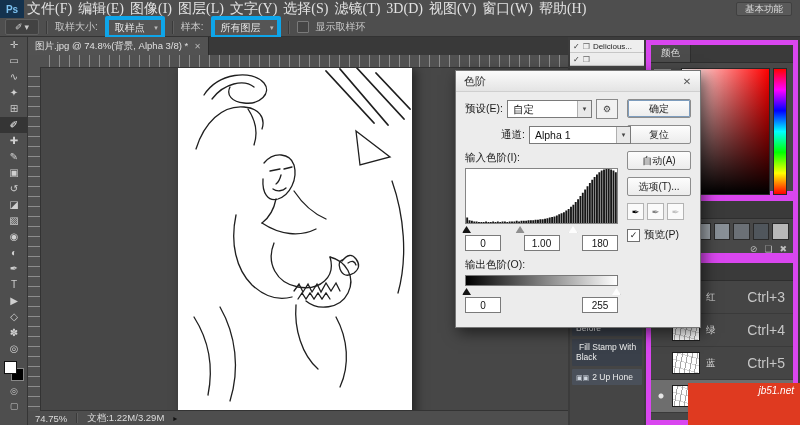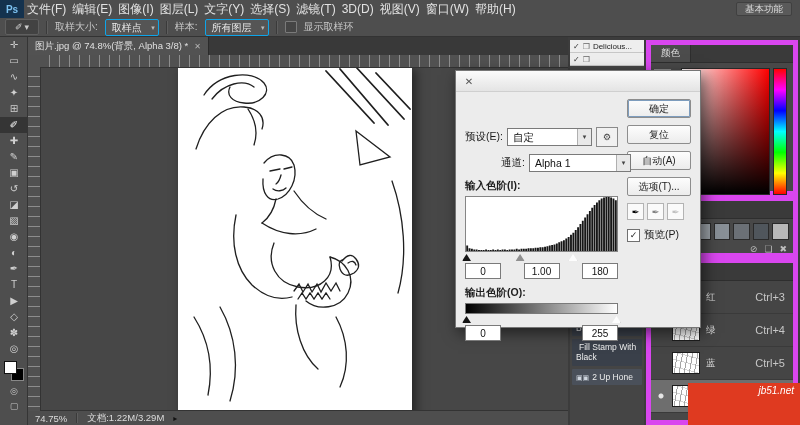--- a/index.html
+++ b/index.html
@@ -4,30 +4,30 @@
 <style>
   html,body{margin:0;padding:0;background:#2b2b2b;}
   #app{position:relative;width:800px;height:425px;overflow:hidden;background:#bef264;
        font-family:"Liberation Sans","DejaVu Sans",sans-serif;color:#ddd;-webkit-font-smoothing:antialiased;}
   
   .menubar{position:absolute;left:0;top:0;width:800px;height:18px;background:#4e4e4e;
            border-bottom:1px solid #383838;display:flex;align-items:stretch;}
   .pslogo{width:24px;background:#14324e;color:#7cc1f0;font-weight:bold;font-size:10px;
           display:flex;align-items:center;justify-content:center;}
   .menus{display:flex;}
-  .mitem{padding:0 3px;font-size:12px;line-height:18px;color:#e2e2e2;white-space:nowrap;}
+  .mitem{padding:0 3px;font-size:14px;line-height:18px;color:#e2e2e2;white-space:nowrap;font-family:Liberation Serif, serif;}
   .workspace{margin-left:auto;margin-right:8px;align-self:center;height:14px;font-size:9.5px;
              background:#5a5a5a;border:1px solid #404040;border-radius:2px;color:#ddd;padding:0 8px;line-height:12px;}
   
   .optionsbar{position:absolute;left:0;top:18px;width:800px;height:19px;background:#4e4e4e;
               border-bottom:1px solid #333;display:flex;align-items:center;gap:7px;padding-left:5px;box-sizing:border-box;}
   .toolpreset{width:32px;height:14px;background:#424242;border:1px solid #5f5f5f;border-radius:2px;
               display:flex;align-items:center;justify-content:center;gap:2px;font-size:9px;color:#ccc;}
   .olabel{font-size:10px;color:#c8c8c8;white-space:nowrap;}
-  .dd{position:relative;height:15px;background:#555;border:1px solid #0ea5e9;border-radius:2px;
+  .dd{position:relative;height:15px;background:#555;border:4px solid #0ea5e9;border-radius:2px;
       font-size:10px;color:#e8e8e8;line-height:15px;padding:0 16px 0 6px;white-space:nowrap;}
   .dd .arr{position:absolute;right:3px;top:0;font-size:7px;color:#bbb;line-height:15px;}
   .vdiv{width:1px;height:13px;background:#3a3a3a;border-right:1px solid #5e5e5e;}
   .cb{width:10px;height:10px;background:#454545;border:1px solid #7a7a7a;border-radius:1px;}
   
   .toolstrip{position:absolute;left:0;top:37px;width:28px;height:388px;background:#4e4e4e;
              border-right:1px solid #353535;box-sizing:border-box;}
   .tool{width:28px;height:16px;display:flex;align-items:center;justify-content:center;}
   .tool .tglyph{font-size:10px;color:#cfcfcf;line-height:1;}
   .tool.active{background:#353535;}
@@ -90,40 +90,40 @@
   .channels-panel{top:218px;bottom:0;}
   .channel-row{height:32px;display:flex;align-items:center;gap:6px;padding-left:5px;background:#454545;
                border-bottom:1px solid #3a3a3a;font-size:9.5px;color:#dcdcdc;}
   .channel-row.selected{background:#6e6e6e;}
   .eye{width:10px;height:10px;flex:none;}
   .eye.on{background:radial-gradient(circle,#e6e6e6 2px,transparent 3px);}
   .ch-thumb{width:26px;height:20px;flex:none;border:1px solid #1e1e1e;background-color:#fff;
             background-image:repeating-linear-gradient(100deg,transparent 0 4px,#a5a5a5 4px 5px),
                              repeating-linear-gradient(15deg,transparent 0 6px,#d4d4d4 6px 7px);}
   .ch-name{flex:1;white-space:nowrap;overflow:hidden;}
-  .ch-key{padding-right:8px;font-size:11px;color:#c6c6c6;white-space:nowrap;}
+  .ch-key{padding-right:8px;font-size:14px;color:#c6c6c6;white-space:nowrap;}
   
   .dialog{position:absolute;left:455px;top:70px;width:246px;height:258px;background:#ececec;z-index:50;
           border:1px solid #767676;box-shadow:3px 5px 14px rgba(0,0,0,.55);box-sizing:border-box;color:#1d1d1d;}
   .dlg-title{height:20px;background:linear-gradient(#fbfbfb,#e4e4e4);border-bottom:1px solid #cfcfcf;
              display:flex;align-items:center;font-size:11px;color:#333;}
   .dlg-title .t{padding-left:8px;flex:1;}
   .dlg-close{width:26px;text-align:center;font-size:10px;color:#555;}
   .dlg-body{display:flex;gap:9px;padding:7px 9px;}
-  .dlg-left{flex:1;min-width:0;font-size:10.5px;margin-top:28px;}
+  .dlg-left{flex:1;min-width:0;font-size:10.5px;}
   .frow{display:flex;align-items:center;gap:4px;margin-bottom:7px;}
   .frow .lbl{white-space:nowrap;}
   .sel{position:relative;height:16px;background:#fff;border:1px solid #7a7a7a;font-size:10.5px;color:#111;
        line-height:16px;padding:0 17px 0 5px;flex:1;white-space:nowrap;overflow:hidden;}
   .sel .selarr{position:absolute;right:0;top:0;bottom:0;width:13px;background:#e9e9e9;border-left:1px solid #b0b0b0;
        font-size:7px;color:#444;text-align:center;line-height:16px;}
   .sel.narrow{flex:none;width:78px;}
   .gearbtn{width:20px;height:18px;border:1px solid #8a8a8a;background:#f1f1f1;font-size:9px;color:#444;
            display:flex;align-items:center;justify-content:center;gap:1px;}
-  .seclbl{margin:2px 0 3px 0;font-size:10.5px;font-weight:bold;}
+  .seclbl{margin:2px 0 3px 0;font-size:10.5px;}
   .hist{height:54px;background:#fff;border:1px solid #858585;}
   .hist svg{display:block;width:100%;height:100%;}
   .track{position:relative;height:9px;margin-top:1px;}
   .tri{position:absolute;top:1px;width:9px;height:7px;clip-path:polygon(50% 0,100% 100%,0 100%);transform:translateX(-50%);}
   .tri.b{background:#141414;}
   .tri.g{background:#8f8f8f;}
   .tri.w{background:#fdfdfd;outline:1px solid #999;}
   .numrow{display:flex;justify-content:space-between;margin-top:1px;}
   .num{width:34px;height:14px;border:1px solid #7a7a7a;background:#fff;font-size:10px;text-align:center;
        font-family:"Liberation Sans","DejaVu Sans",sans-serif;color:#111;padding:0;}
@@ -449,20 +449,21 @@
               <span class="ch-key">Ctrl+6</span>
             </div>
           </div>
       </div>
 
     </div>
   </div>
 
   <div class="dialog">
     <div class="dlg-title">
+      <span class="t">色阶</span>
       <span class="dlg-close">✕</span>
     </div>
     <div class="dlg-body">
       <div class="dlg-left">
         <div class="frow">
           <span class="lbl">预设(E):</span>
           <div class="sel">
             <span>自定</span>
             <span class="selarr">▾</span>
           </div>

